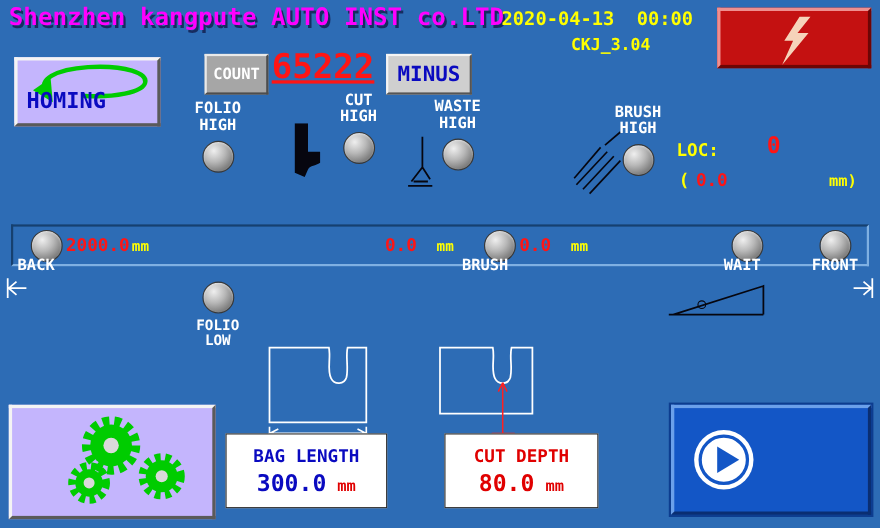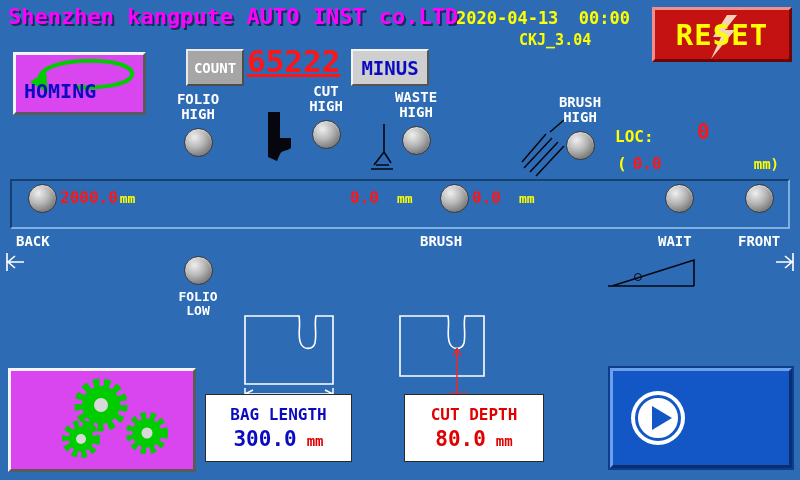--- a/index.html
+++ b/index.html
@@ -11,21 +11,21 @@
   }
   .abs{position:absolute;}
 
   
   .title{left:8px;top:4px;font-size:22px;color:var(--c-magenta,#ff00ff);
     text-shadow:2px 2px 0 rgba(10,10,50,.65);white-space:pre;}
   .datetime{left:456px;top:8px;font-size:17px;color:var(--c-yellow,#ffff00);white-space:pre;}
   .version{left:519px;top:31px;font-size:15px;color:var(--c-yellow,#ffff00);}
 
   
-  .raised{border:3px solid;border-color:#f4f4f4 #5a5a5a #5a5a5a #f4f4f4;background:#d946ef;box-sizing:border-box;}
+  .raised{border:3px solid;border-color:#f4f4f4 #5a5a5a #5a5a5a #f4f4f4;background:#c4b5fd;box-sizing:border-box;}
   .reset-btn{left:652px;top:7px;width:140px;height:55px;background:#c41111;
     border:3px solid;border-color:#ef8f8f #6d0505 #6d0505 #ef8f8f;box-sizing:border-box;
     display:flex;align-items:center;justify-content:center;cursor:pointer;}
   .reset-label{color:var(--c-yellow,#ffff00);font-size:29px;letter-spacing:1px;z-index:1;}
   .bolt{position:absolute;left:56px;top:5px;z-index:0;}
 
   .homing-btn{left:13px;top:52px;width:133px;height:63px;cursor:pointer;}
   .homing-label{position:absolute;left:8px;bottom:9px;color:var(--c-blue,#0a0ac0);font-size:20px;}
   .homing-arrow{position:absolute;left:2px;top:0px;}
 
@@ -47,21 +47,21 @@
 
   
   .loc-label{left:615px;top:127px;color:var(--c-yellow,#ffff00);font-size:16px;}
   .loc-value{left:697px;top:120px;color:var(--c-red,#ff1515);font-size:21px;}
   .loc-row{left:617px;top:154px;width:162px;display:flex;align-items:baseline;}
   .loc-row .p{color:var(--c-yellow,#ffff00);font-size:16px;}
   .loc-row .v{color:var(--c-red,#ff1515);font-size:16px;margin-left:6px;}
   .loc-row .u{color:var(--c-yellow,#ffff00);font-size:14px;margin-left:auto;}
 
   
-  .track{left:10px;top:179px;width:780px;height:50px;box-sizing:border-box;
+  .track{left:10px;top:204px;width:780px;height:38px;box-sizing:border-box;
     border:2px solid;border-color:#16406f #7fb0e2 #7fb0e2 #16406f;}
   .track .lamp{position:absolute;top:3px;cursor:default;}
   .tval{position:absolute;top:7px;display:flex;align-items:baseline;}
   .tval .v{color:var(--c-red,#ff1515);font-size:16px;}
   .tval .u{color:var(--c-yellow,#ffff00);font-size:13px;}
   .u-tight{margin-left:2px;}
   .u-gap{margin-left:18px;}
   .tlabel{color:#fff;font-size:14px;top:233px;}
 
   
@@ -96,21 +96,20 @@
   <div class="abs title">Shenzhen kangpute AUTO INST co.LTD</div>
   <div class="abs datetime">2020-04-13  00:00</div>
   <div class="abs version">CKJ_3.04</div>
 
   <div class="abs reset-btn">
     <span class="bolt">
       <svg width="26" height="44" viewBox="0 0 26 44">
         <polygon points="16,0 2,22 10,22 0,44 24,15 14,15 26,0" fill="#fff6d8" opacity="0.85"></polygon>
       </svg>
     </span>
-    <span class="reset-label">RESET</span>
   </div>
 
   <div class="abs raised homing-btn">
     <span class="homing-arrow">
       <svg width="124" height="42" viewBox="0 0 124 42">
         <path d="M24,28 C16,18 32,8 62,6 C97,4 116,12 114,20 C112,29 86,34 56,32" fill="none" style="stroke:var(--c-green,#00cc00)" stroke-width="4"></path>
         <polygon points="30,38 12,27 28,16" style="fill:var(--c-green,#00cc00)"></polygon>
       </svg>
     </span>
     <span class="homing-label">HOMING</span>

